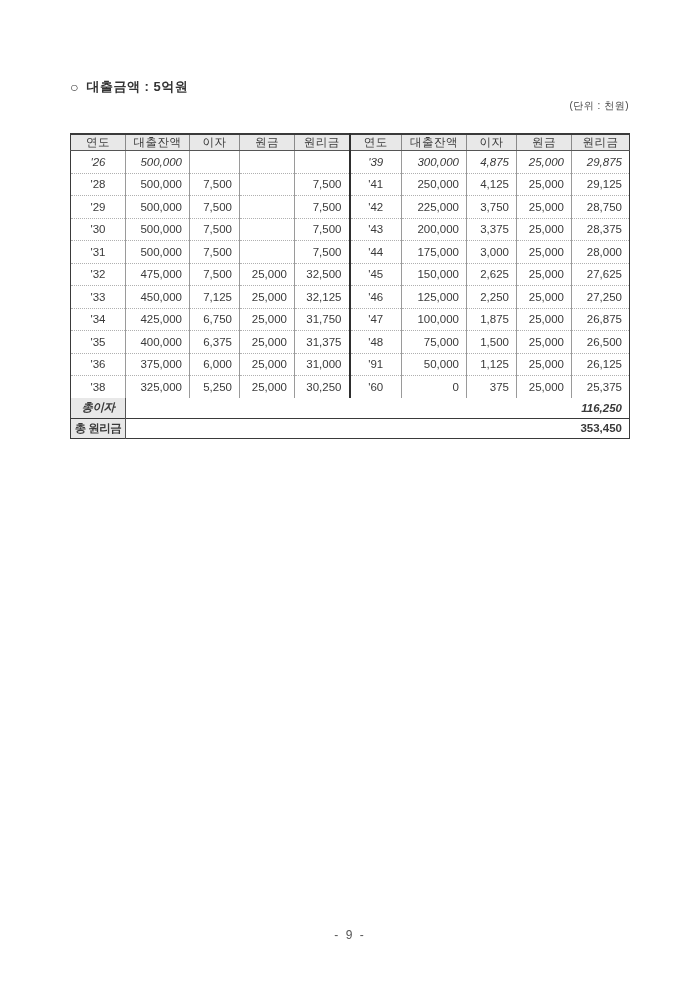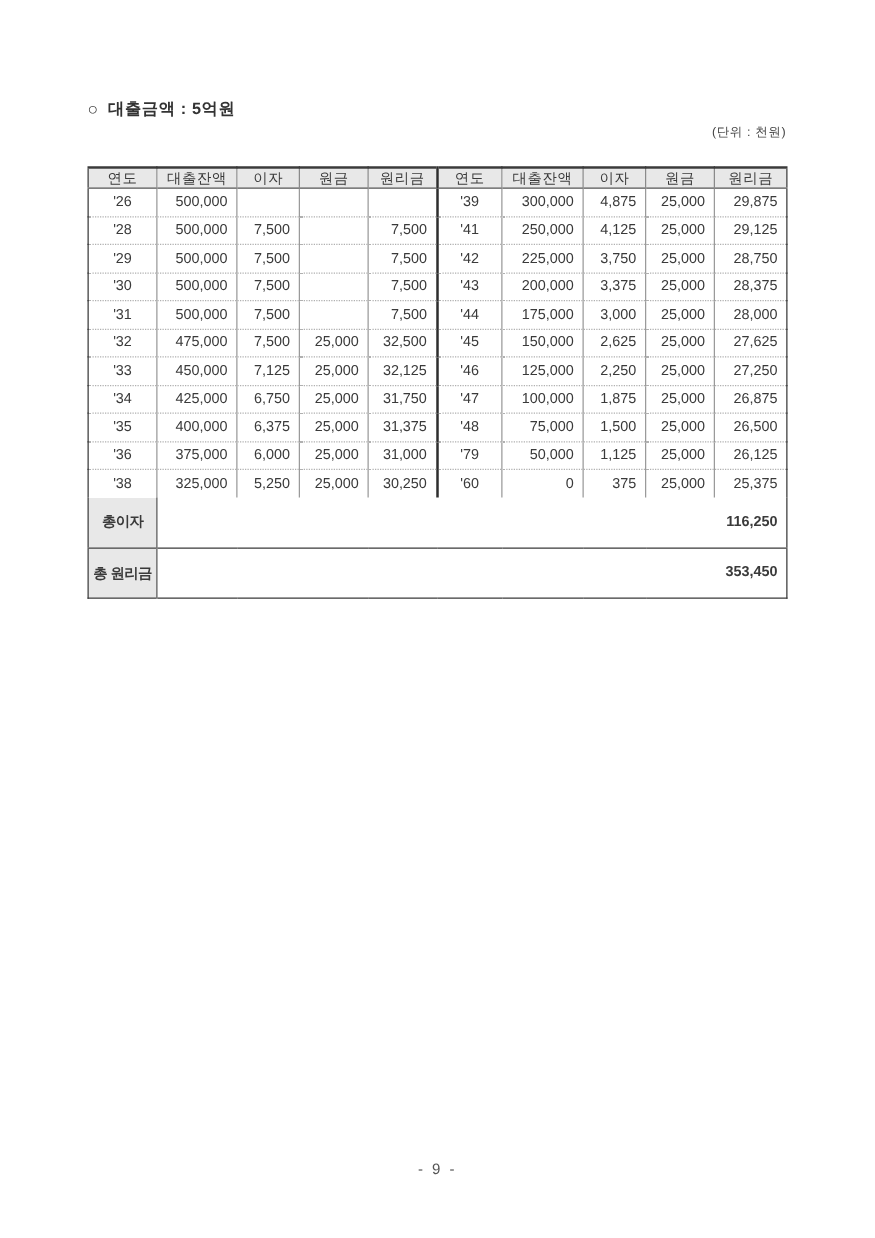--- a/index.html
+++ b/index.html
@@ -48,26 +48,26 @@
   thead th:first-child { border-left: none; }
   thead th.mid { border-left: 2px solid #2e2e2e; }
 
   tbody td {
     height: 22.5px;
     border-left: 1px solid #9a9a9a;
     border-top: 1px dotted #b0b0b0;
   }
   tbody td:first-child { border-left: none; }
   tbody td.mid { border-left: 2px solid #2e2e2e; }
-  tbody tr:first-child td { border-top: none; }
+  tbody tr:first-child td { border-top: none; font-style: italic; }
 
   td.c-year { text-align: center; }
   td.c-num  { text-align: right; padding-right: 7px; }
 
-  tr.summary td { height: 40px; border-top: 1px solid #3a3a3a; }
+  tr.summary td { height: 20px; border-top: 1px solid #3a3a3a; }
   td.sum-label {
     background: #e8e8e8;
     font-weight: bold;
     text-align: center;
     border-right: 1px solid #555;
     letter-spacing: -0.5px;
   }
   td.sum-value {
     font-weight: bold;
     text-align: right;
@@ -232,21 +232,21 @@
           <td class="c-num">1,500</td>
           <td class="c-num">25,000</td>
           <td class="c-num">26,500</td>
         </tr>
         <tr>
           <td class="c-year">'36</td>
           <td class="c-num">375,000</td>
           <td class="c-num">6,000</td>
           <td class="c-num">25,000</td>
           <td class="c-num">31,000</td>
-          <td class="c-year mid">'79</td>
+          <td class="c-year mid">'91</td>
           <td class="c-num">50,000</td>
           <td class="c-num">1,125</td>
           <td class="c-num">25,000</td>
           <td class="c-num">26,125</td>
         </tr>
         <tr>
           <td class="c-year">'38</td>
           <td class="c-num">325,000</td>
           <td class="c-num">5,250</td>
           <td class="c-num">25,000</td>

